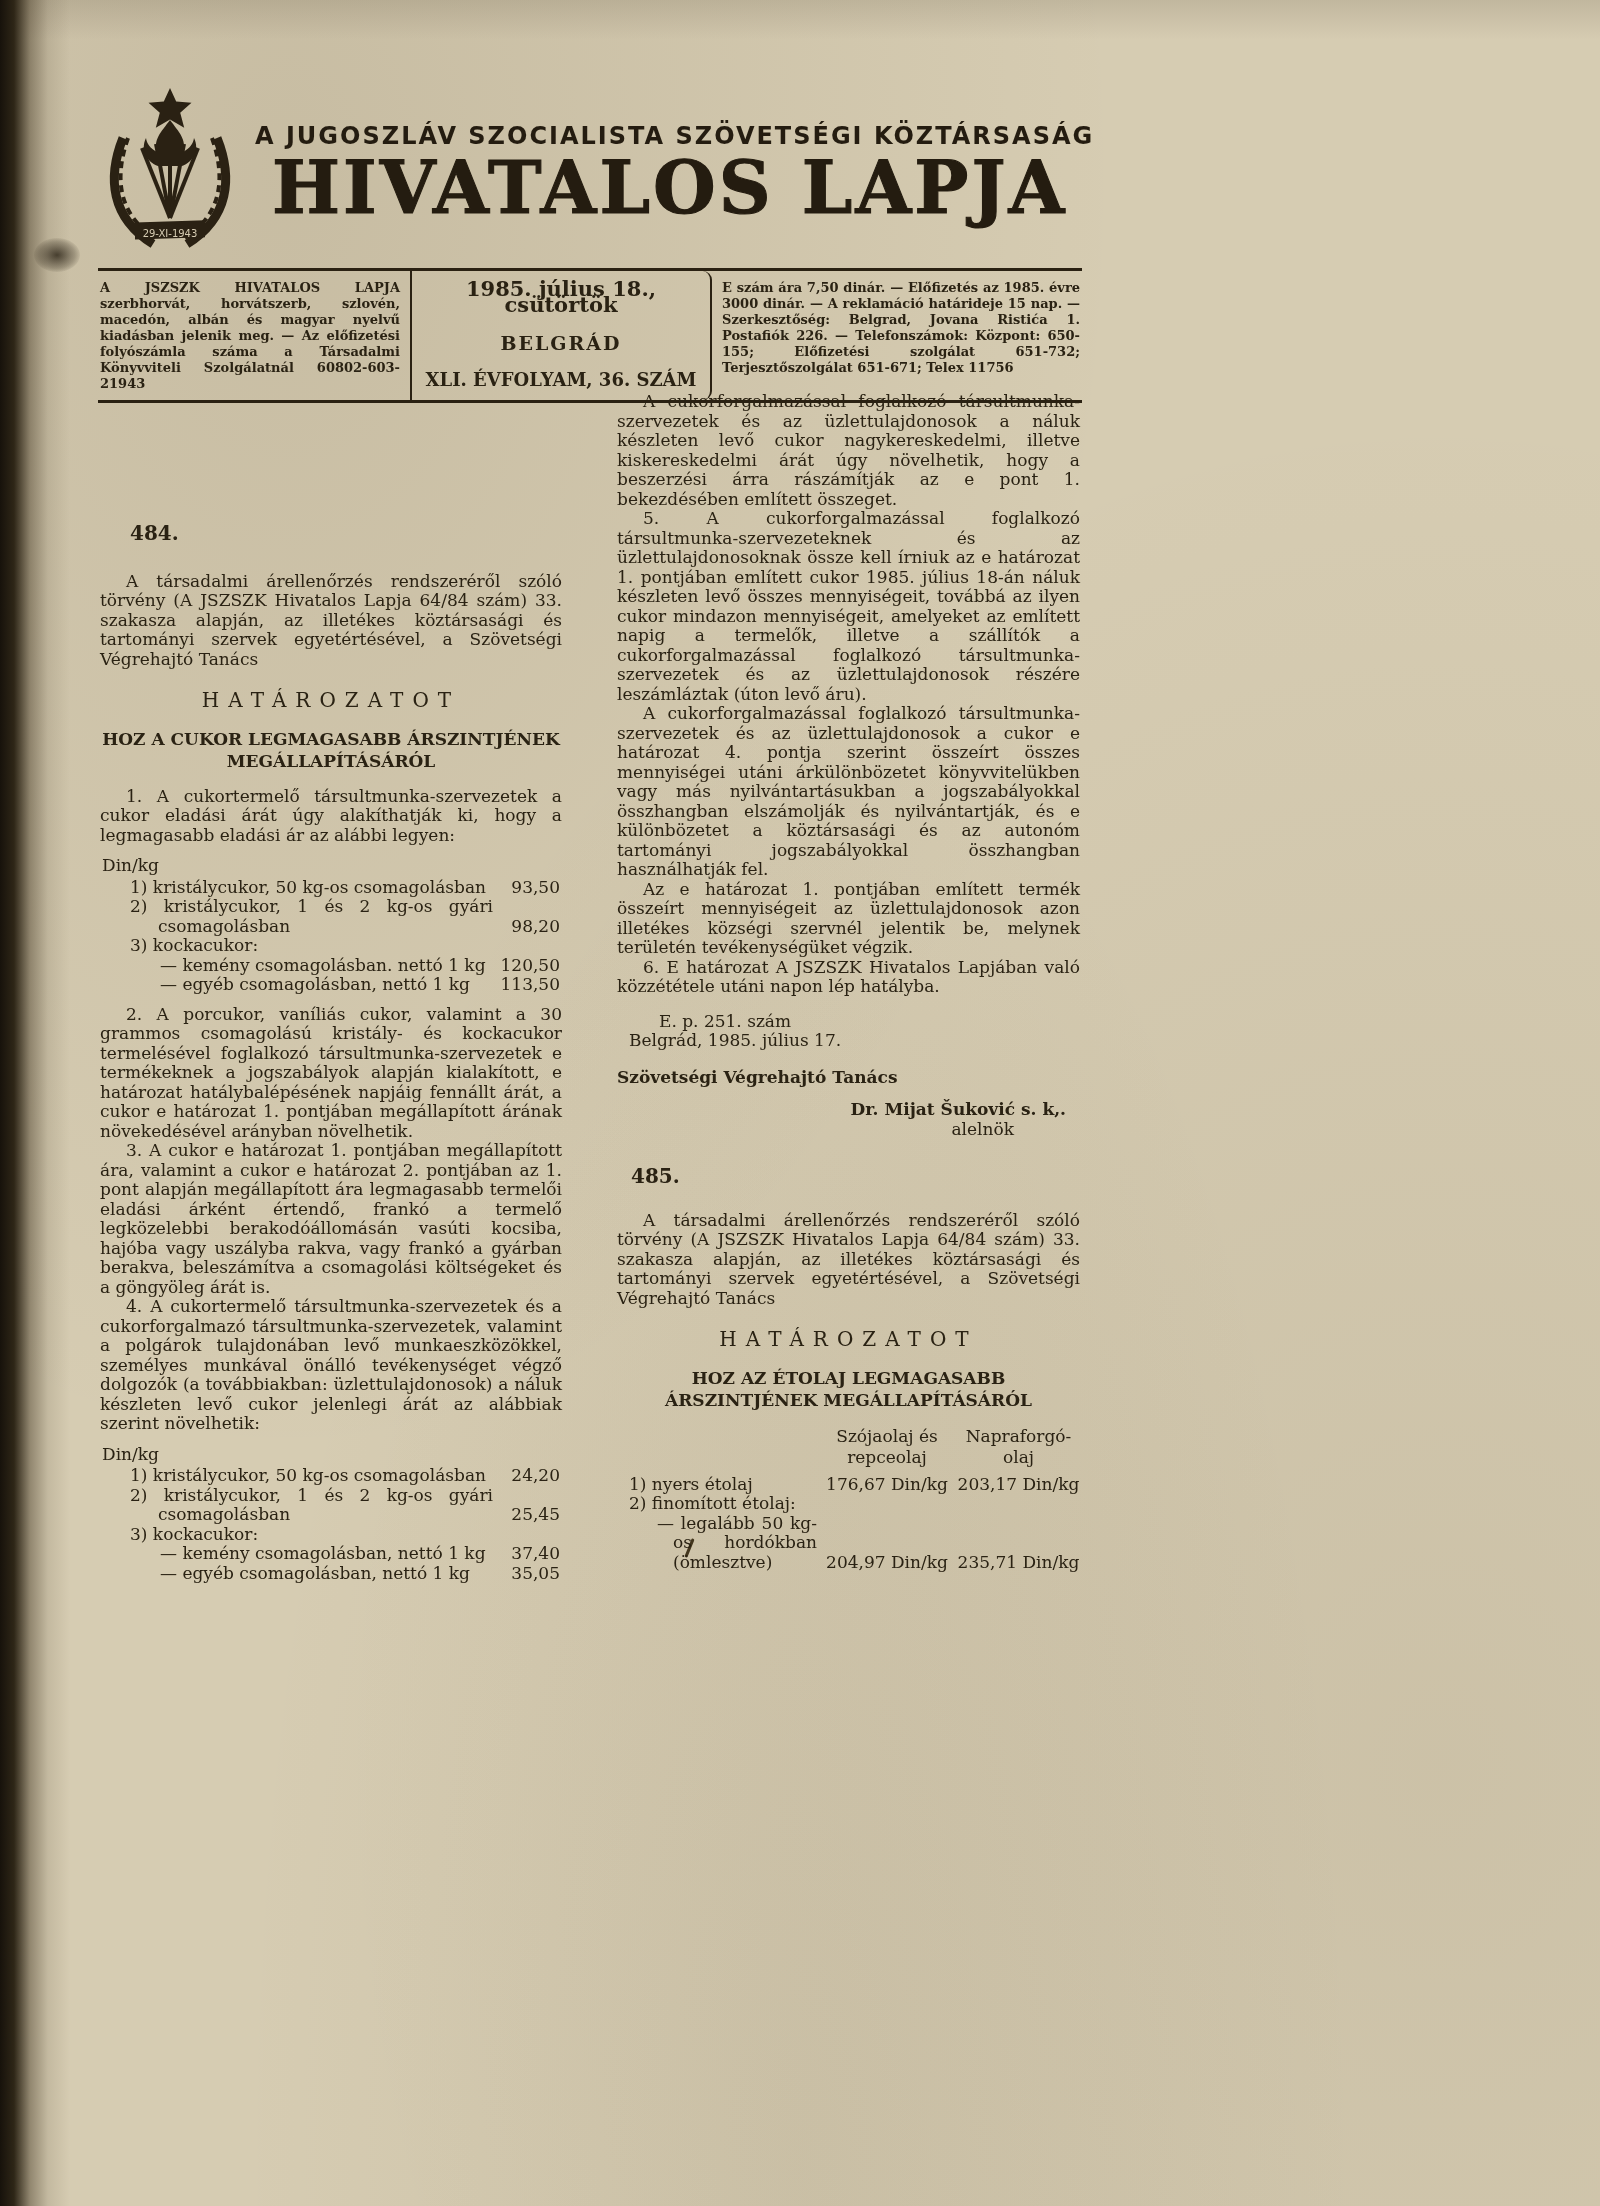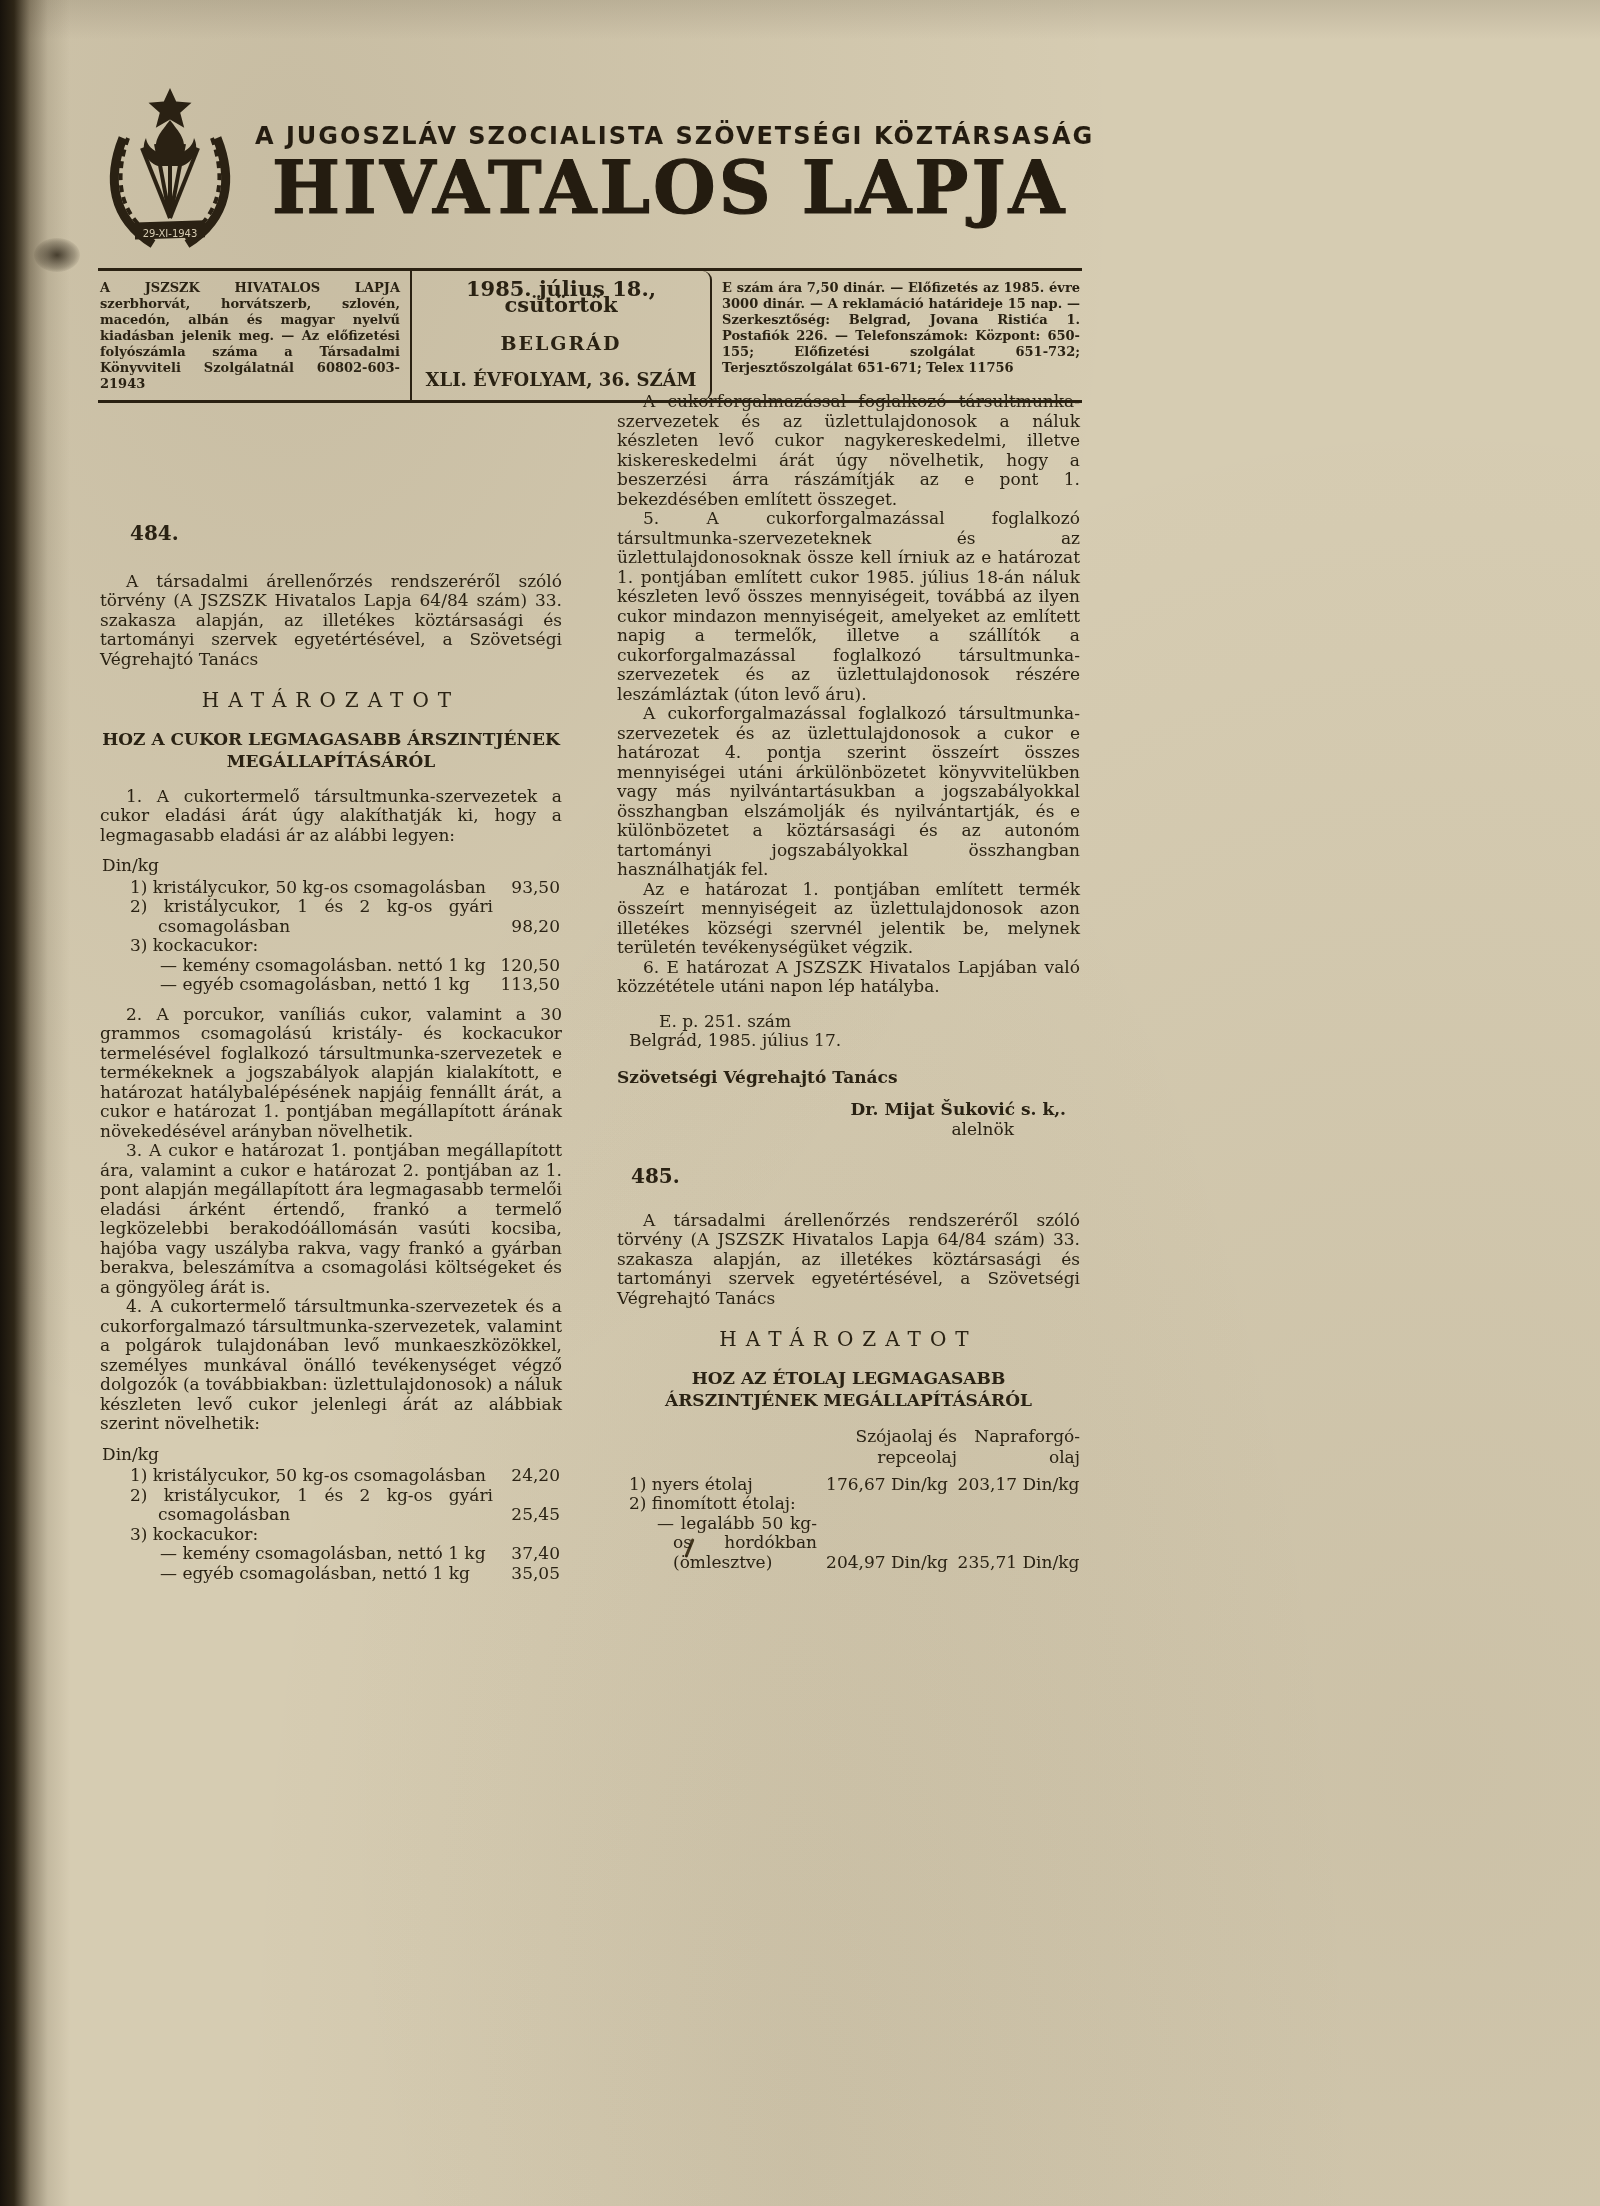--- a/index.html
+++ b/index.html
@@ -56,21 +56,21 @@
   .pval{min-width:62px;text-align:right;padding-right:2px;}
 
   .ref-line{margin-top:15px;padding-left:42px;}
   .place-line{padding-left:12px;}
   .org-line{text-align:left;font-weight:bold;margin:17px 0 13px;}
   .sig-name{text-align:right;font-weight:bold;padding-right:14px;}
   .sig-role{text-align:right;padding-right:66px;margin-bottom:4px;}
 
   .oil{margin-top:12px;}
   .oil-head{display:grid;grid-template-columns:200px 140px 123px;margin-bottom:7px;}
-  .oil-head .oh{text-align:right;line-height:21px;}
+  .oil-head .oh{text-align:center;line-height:21px;}
   .orow{display:grid;grid-template-columns:200px 140px 123px;align-items:end;}
   .olabel{padding-left:26px;text-indent:-14px;}
   .orow.sub .olabel{padding-left:56px;text-indent:-16px;}
   .oval{text-align:center;}
 </style>
 </head>
 <body>
 
 <div class="page">
   <div class="edge-left"></div>

